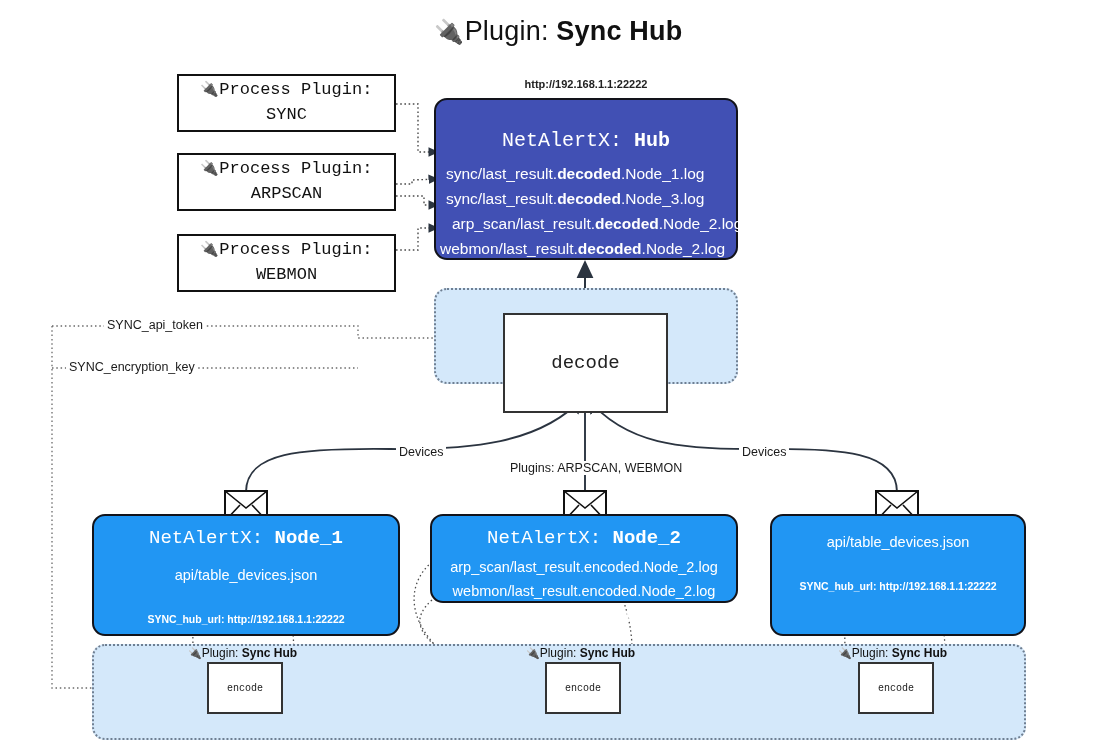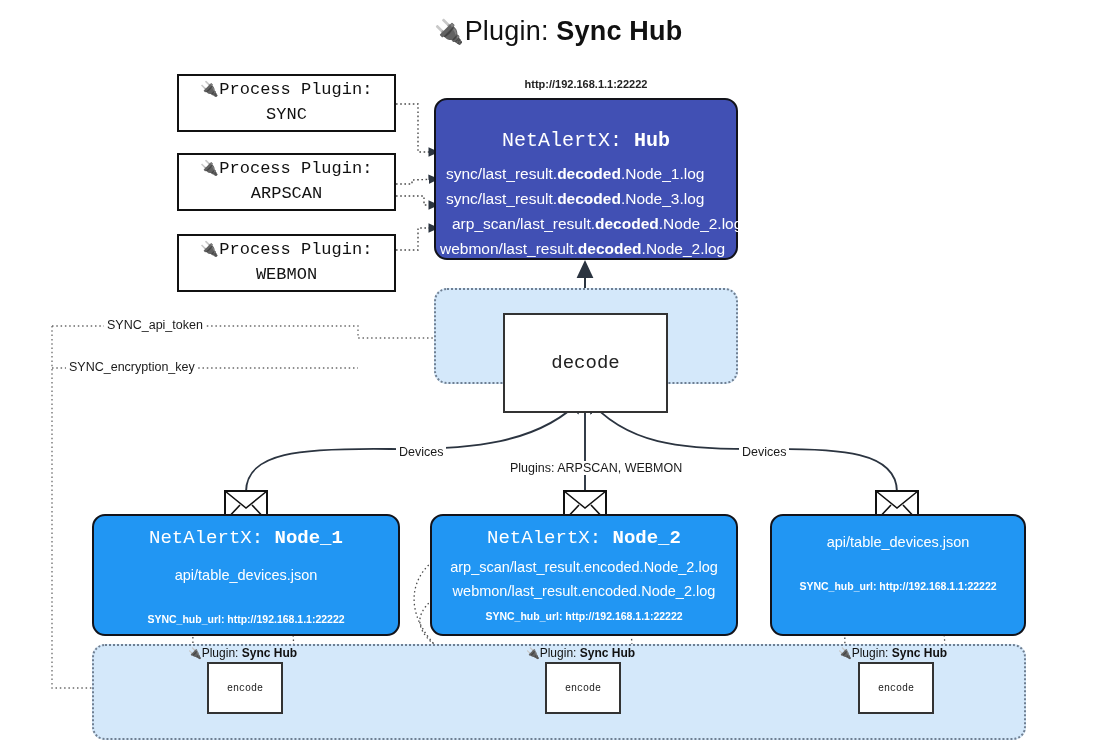--- a/index.html
+++ b/index.html
@@ -182,21 +182,21 @@
 
   <div class="node netnode" style="left:92px;top:514px;width:308px;height:122px;">
     <div class="hdr">
       <span>NetAlertX:</span>
       <b>Node_1</b>
     </div>
     <div class="line" style="margin-top:18px;">api/table_devices.json</div>
     <div class="hub-url" style="margin-top:30px;">SYNC_hub_url: http://192.168.1.1:22222</div>
   </div>
 
-  <div class="node netnode" style="left:430px;top:514px;width:308px;height:122px;">
+  <div class="node netnode" style="left:430px;top:514px;width:308px;height:89px;">
     <div class="hdr">
       <span>NetAlertX:</span>
       <b>Node_2</b>
     </div>
     <div class="line" style="margin-top:10px;">arp_scan/last_result.encoded.Node_2.log</div>
     <div class="line" style="margin-top:8px;">webmon/last_result.encoded.Node_2.log</div>
     <div class="hub-url" style="margin-top:11px;">SYNC_hub_url: http://192.168.1.1:22222</div>
   </div>
 
   <div class="node netnode" style="left:770px;top:514px;width:256px;height:122px;">

